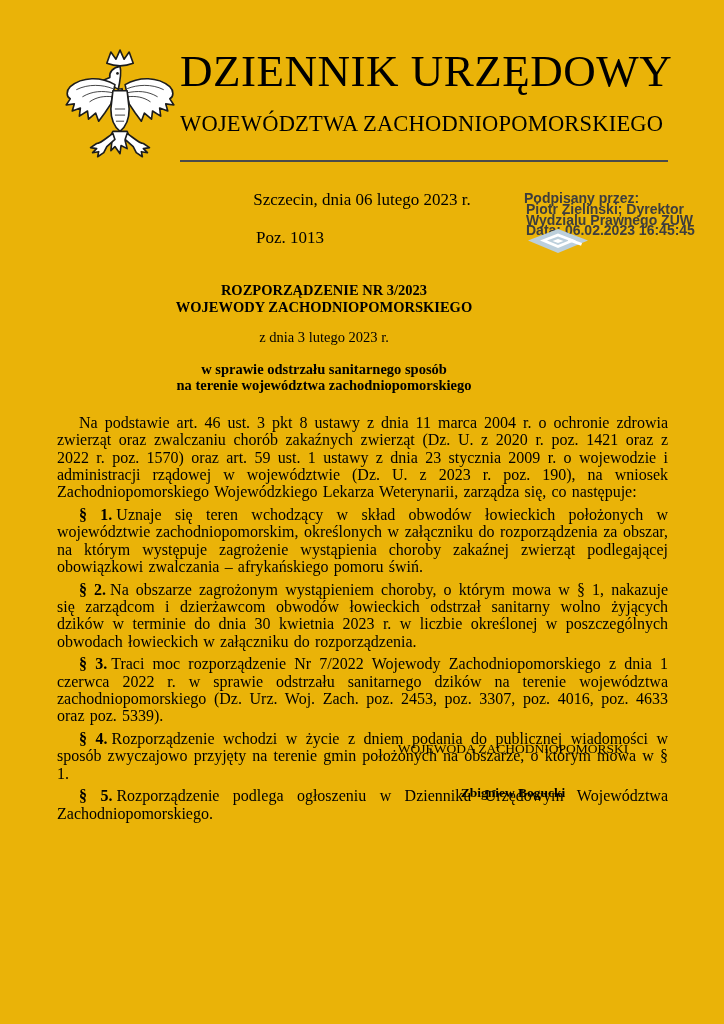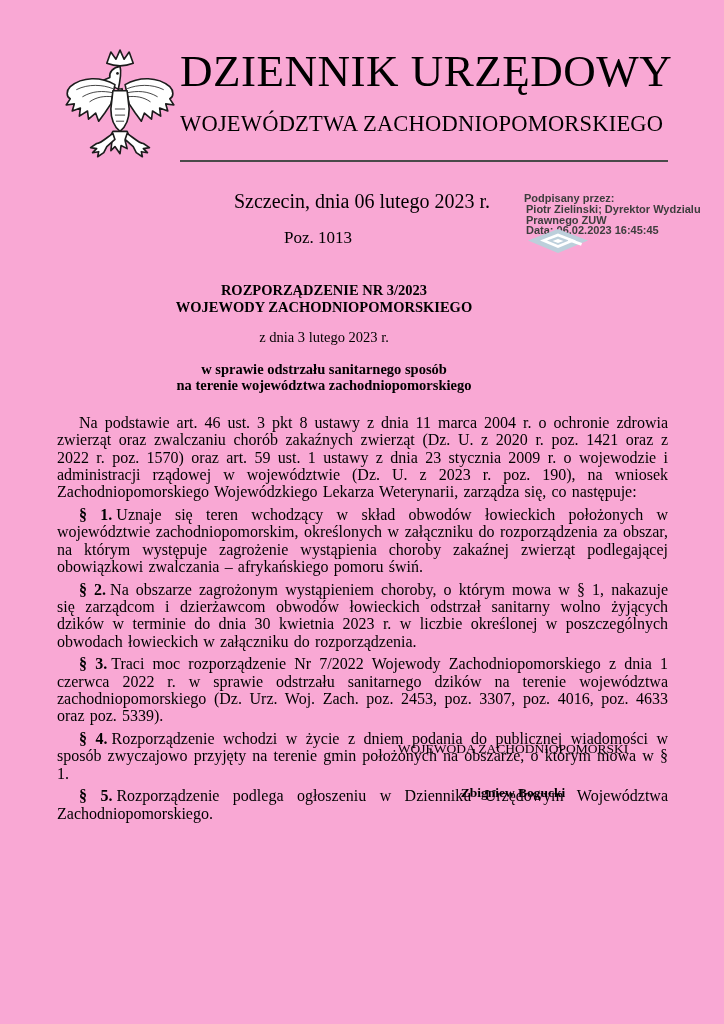--- a/index.html
+++ b/index.html
@@ -1,21 +1,21 @@
 <!DOCTYPE html>
 <html><head>
 <meta charset="utf-8">
 <style>
   * { margin:0; padding:0; box-sizing:border-box; }
   html,body { background:#888; }
   .page {
     position:relative;
     width:724px; height:1024px;
     margin:0 auto;
-    background:#f9a8d4;
+    background:#eab308;
     font-family:"Liberation Serif", serif;
     color:#000;
     overflow:hidden;
   }
   
   .eagle {
     position:absolute; left:62px; top:46px;
     width:114px; height:126px;
   }
   .masthead-text {
@@ -29,31 +29,31 @@
     font-size:22.5px; font-weight:400; letter-spacing:0.2px;
     margin-top:16px; white-space:nowrap;
   }
   .masthead-rule {
     position:absolute; left:180px; top:160px; width:488px; height:0;
     border-top:2px solid #4a4a4a;
   }
   
   .place-date {
     position:absolute; left:0; top:190px; width:724px;
-    text-align:center; font-size:20px;
+    text-align:center; font-size:17px;
   }
   .position-line {
     position:absolute; left:0; top:228px; width:580px;
-    text-align:center; font-size:17px;margin-left:28px;
+    text-align:center; font-size:17px;
   }
   
   .esig {
     position:absolute; left:524px; top:193px; width:185px;
     font-family:"Liberation Sans", sans-serif;
-    font-size:11px; font-weight:700; color:#3d3d3d;
+    font-size:14px; font-weight:700; color:#3d3d3d;
     line-height:10.8px;
   }
   .esig .l2 { padding-left:2px; }
   .esig .l3 { padding-left:2px; }
   .esig-logo {
     position:absolute; left:527px; top:228px; width:62px; height:28px;
   }
   
   .act-head {
     position:absolute; left:0; top:282px; width:648px;

